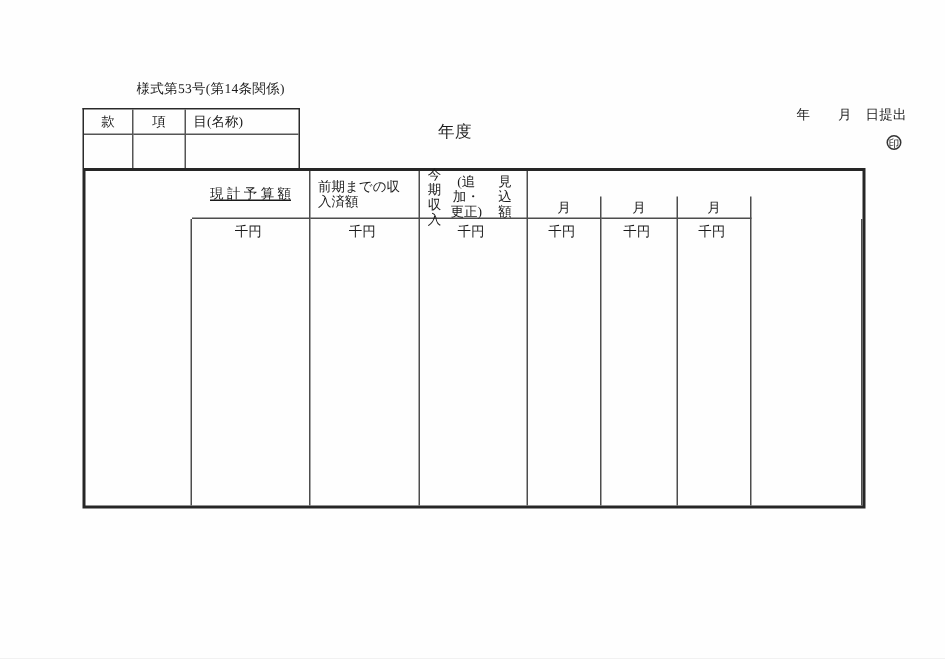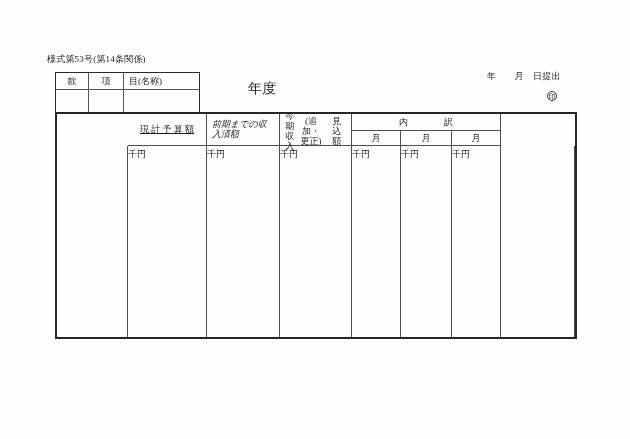--- a/index.html
+++ b/index.html
@@ -1,23 +1,23 @@
 <!DOCTYPE html>
 <html><head>
 <meta charset="utf-8">
 <style>
   html,body{margin:0;padding:0;background:#e8e8e8;}
   .page{
     position:relative;width:630px;height:439px;background:#fefefe;
     font-family:"Liberation Serif","DejaVu Serif",serif;
     color:#1b1b1b;overflow:hidden;
   }
-  .abs{position:absolute;}
+  .abs{position:absolute;margin-left:44px;}
   .t9{font-size:9px;line-height:10px;letter-spacing:0.2px;}
-  .t95{font-size:14px;line-height:11px;letter-spacing:0.3px;}
+  .t95{font-size:11px;line-height:11px;letter-spacing:0.3px;}
 
   
   .cls-table{
     position:absolute;left:55px;top:72px;width:145px;height:40px;
     border:1.5px solid #2a2a2a;border-bottom:none;
     display:grid;grid-template-columns:33px 35px 1fr;grid-template-rows:17px 1fr;
     box-sizing:border-box;
   }
   .cls-table>div{box-sizing:border-box;border-right:1px solid #555;border-bottom:1px solid #555;
     font-size:9px;display:flex;align-items:center;justify-content:center;}
@@ -31,27 +31,27 @@
     border:2px solid #262626;box-sizing:border-box;
     display:grid;
     grid-template-columns:71px 79px 73px 72px 49px 51px 49px 1fr;
     grid-template-rows:17px 15px 1fr;
   }
   .main-table>div{box-sizing:border-box;border-right:1px solid #4d4d4d;font-size:9px;}
   .hcell{border-bottom:1px solid #4d4d4d;display:flex;align-items:center;justify-content:center;text-align:center;}
   .h-setsu{grid-area:1/1/3/2;}
   .h-gen{grid-area:1/2/3/3;text-decoration:underline;}
   .h-zenki{grid-area:1/3/3/4;flex-direction:column;align-items:flex-start;justify-content:flex-start;
-    padding:5px 2px 0 5px;text-align:left;line-height:10px;font-style:italic;}
+    padding:5px 2px 0 5px;text-align:left;line-height:10px;}
   .h-konki{grid-area:1/4/3/5;flex-direction:row;justify-content:flex-start;
     padding-top:2px;line-height:10px;}
   .h-uchi{grid-area:1/5/2/8;}
   .h-m1{grid-area:2/5/3/6;}.h-m2{grid-area:2/6/3/7;}.h-m3{grid-area:2/7/3/8;}
   .h-setsumei{grid-area:1/8/3/9;border-right:none;}
-  .bcell{grid-row:3;border-bottom:none;text-align:left;padding:2px 3px 0 0;}
+  .bcell{grid-row:3;border-bottom:none;text-align:center;padding:2px 3px 0 0;}
   .b8{border-right:none;}
 
   
   .seal{
     display:inline-block;width:10px;height:10px;border:0.8px solid #333;border-radius:50%;
     font-size:7px;line-height:10px;text-align:center;letter-spacing:0;box-sizing:border-box;
   }
   .affil{display:flex;justify-content:space-between;width:115px;}
 </style>
 </head>
@@ -81,21 +81,20 @@
     <div class="hcell h-gen">現 計 予 算 額</div>
     <div class="hcell h-zenki">
       <span>前期までの収</span>
       <span>入済額</span>
     </div>
     <div class="hcell h-konki">
       <span>今 期 収 入</span>
       <span>(追加・更正)</span>
       <span>見　　込　　額</span>
     </div>
-    <div class="hcell h-uchi">内　　　　訳</div>
     <div class="hcell h-m1">月</div>
     <div class="hcell h-m2">月</div>
     <div class="hcell h-m3">月</div>
 
     <div class="bcell" style="grid-column:1;"></div>
     <div class="bcell" style="grid-column:2;"><span>千円</span></div>
     <div class="bcell" style="grid-column:3;"><span>千円</span></div>
     <div class="bcell" style="grid-column:4;"><span>千円</span></div>
     <div class="bcell" style="grid-column:5;"><span>千円</span></div>
     <div class="bcell" style="grid-column:6;"><span>千円</span></div>

